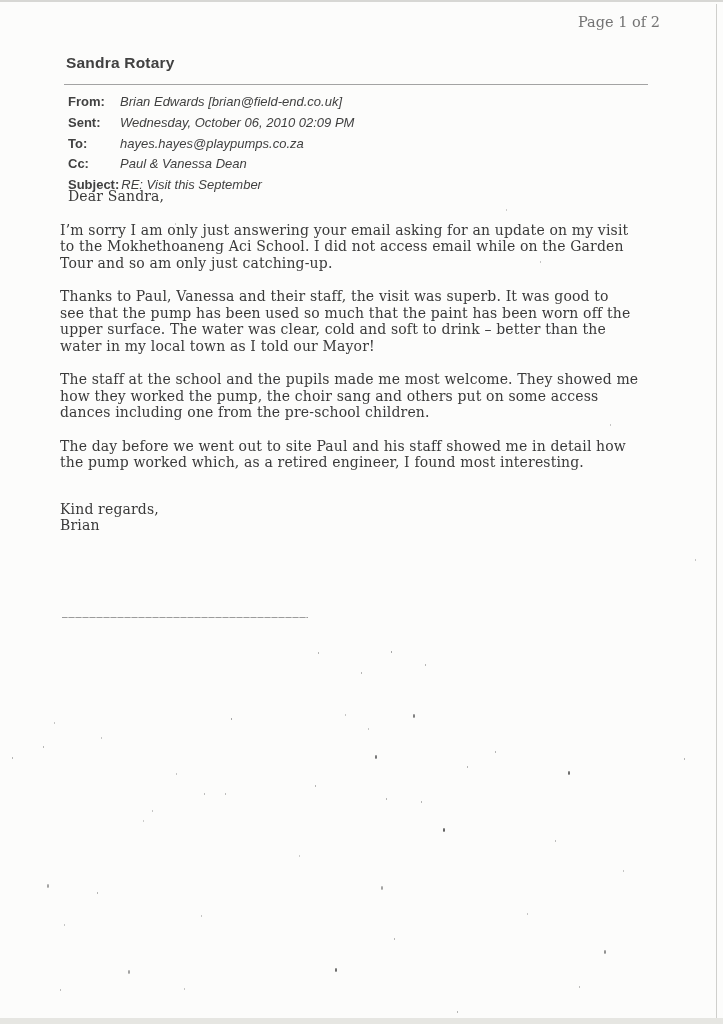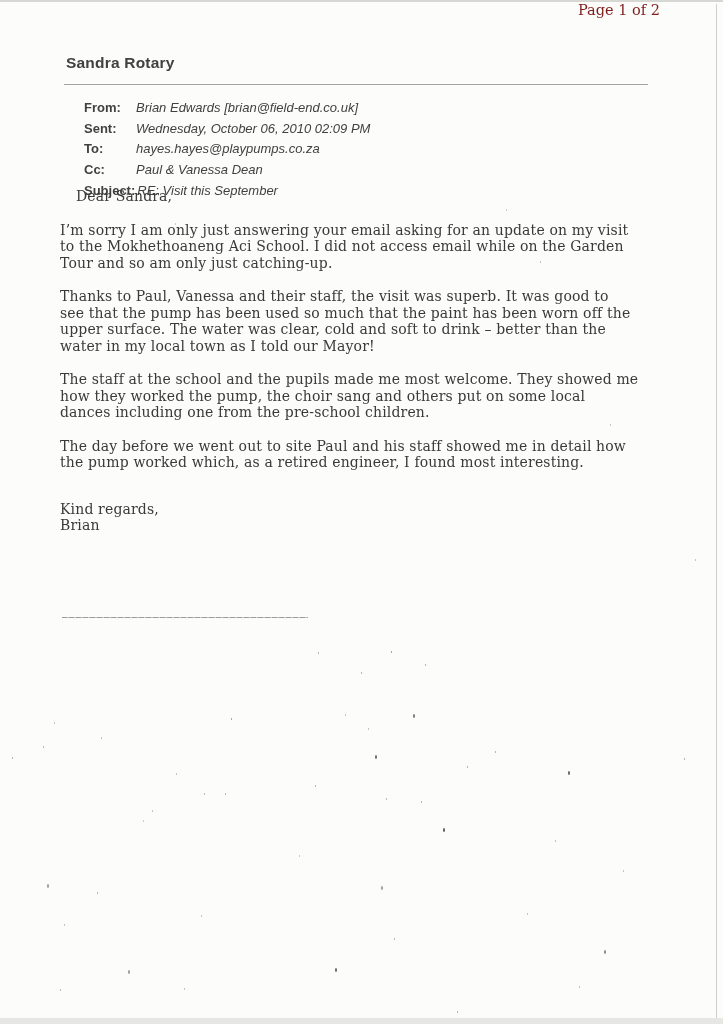--- a/index.html
+++ b/index.html
@@ -16,46 +16,46 @@
     position:relative;width:723px;height:1024px;
     background:var(--page-bg);overflow:hidden;
   }
   
   .edge{position:absolute;pointer-events:none;}
   .edge-top{left:0;top:0;width:723px;height:2px;background:#d7d7d4;}
   .edge-right{right:6px;top:4px;width:1px;height:1014px;background:#cfcfcc;}
   .edge-bottom{left:0;top:1018px;width:723px;height:6px;background:#e6e6e2;}
 
   .page-indicator{
-    position:absolute;left:578px;top:2px;
-    font-family:"DejaVu Serif",serif;font-size:14.5px;color:#7f1d1d;
+    position:absolute;left:578px;top:14px;
+    font-family:"DejaVu Serif",serif;font-size:14.5px;color:#737373;
   }
   .owner{
     position:absolute;left:66px;top:54px;
     font-family:"Liberation Sans",sans-serif;font-weight:bold;
     font-size:15.5px;color:var(--text-header);letter-spacing:.2px;
   }
   .header-rule{
     position:absolute;left:64px;top:84px;width:584px;height:1px;
     background:var(--rule);
   }
   .fields{
     position:absolute;left:68px;top:94px;width:560px;
     font-family:"Liberation Sans",sans-serif;font-size:13px;color:var(--text-header);
   }
-  .field-row{display:flex;align-items:flex-end;height:20.8px;margin-left:16px;}
+  .field-row{display:flex;align-items:flex-start;height:20.8px;}
   .field-label{min-width:50px;margin-right:2px;font-weight:bold;white-space:nowrap;}
   .field-value{white-space:nowrap;font-style:italic;}
 
   .body-block{
     position:absolute;left:60px;top:188px;width:630px;
     font-family:"DejaVu Serif",serif;font-size:14px;line-height:16.5px;
     color:var(--text-body);letter-spacing:.15px;
   }
-  .salutation{margin:0 0 17px 16px;}
+  .salutation{margin:0 0 17px 8px;}
   .para{margin:0 0 17px 0;white-space:pre-line;}
   .closing{margin:30px 0 0 0;}
   .signature{margin:0;}
 
   .sig-divider{
     position:absolute;left:62px;top:617px;width:246px;height:1px;
     background:repeating-linear-gradient(90deg,var(--divider) 0 5px,#c2c2c0 5px 7px);
   }
 
   .noise{position:absolute;left:0;top:0;width:723px;height:1024px;pointer-events:none;}
@@ -101,21 +101,21 @@
   <div class="body-block">
     <div class="salutation">Dear Sandra,</div>
     <div class="para">I’m sorry I am only just answering your email asking for an update on my visit
 to the Mokhethoaneng Aci School. I did not access email while on the Garden
 Tour and so am only just catching-up.</div>
     <div class="para">Thanks to Paul, Vanessa and their staff, the visit was superb. It was good to
 see that the pump has been used so much that the paint has been worn off the
 upper surface. The water was clear, cold and soft to drink – better than the
 water in my local town as I told our Mayor!</div>
     <div class="para">The staff at the school and the pupils made me most welcome. They showed me
-how they worked the pump, the choir sang and others put on some local
+how they worked the pump, the choir sang and others put on some access
 dances including one from the pre-school children.</div>
     <div class="para">The day before we went out to site Paul and his staff showed me in detail how
 the pump worked which, as a retired engineer, I found most interesting.</div>
     <div class="closing">Kind regards,</div>
     <div class="signature">Brian</div>
   </div>
 
   <div class="sig-divider"></div>
 
   <div class="noise">

